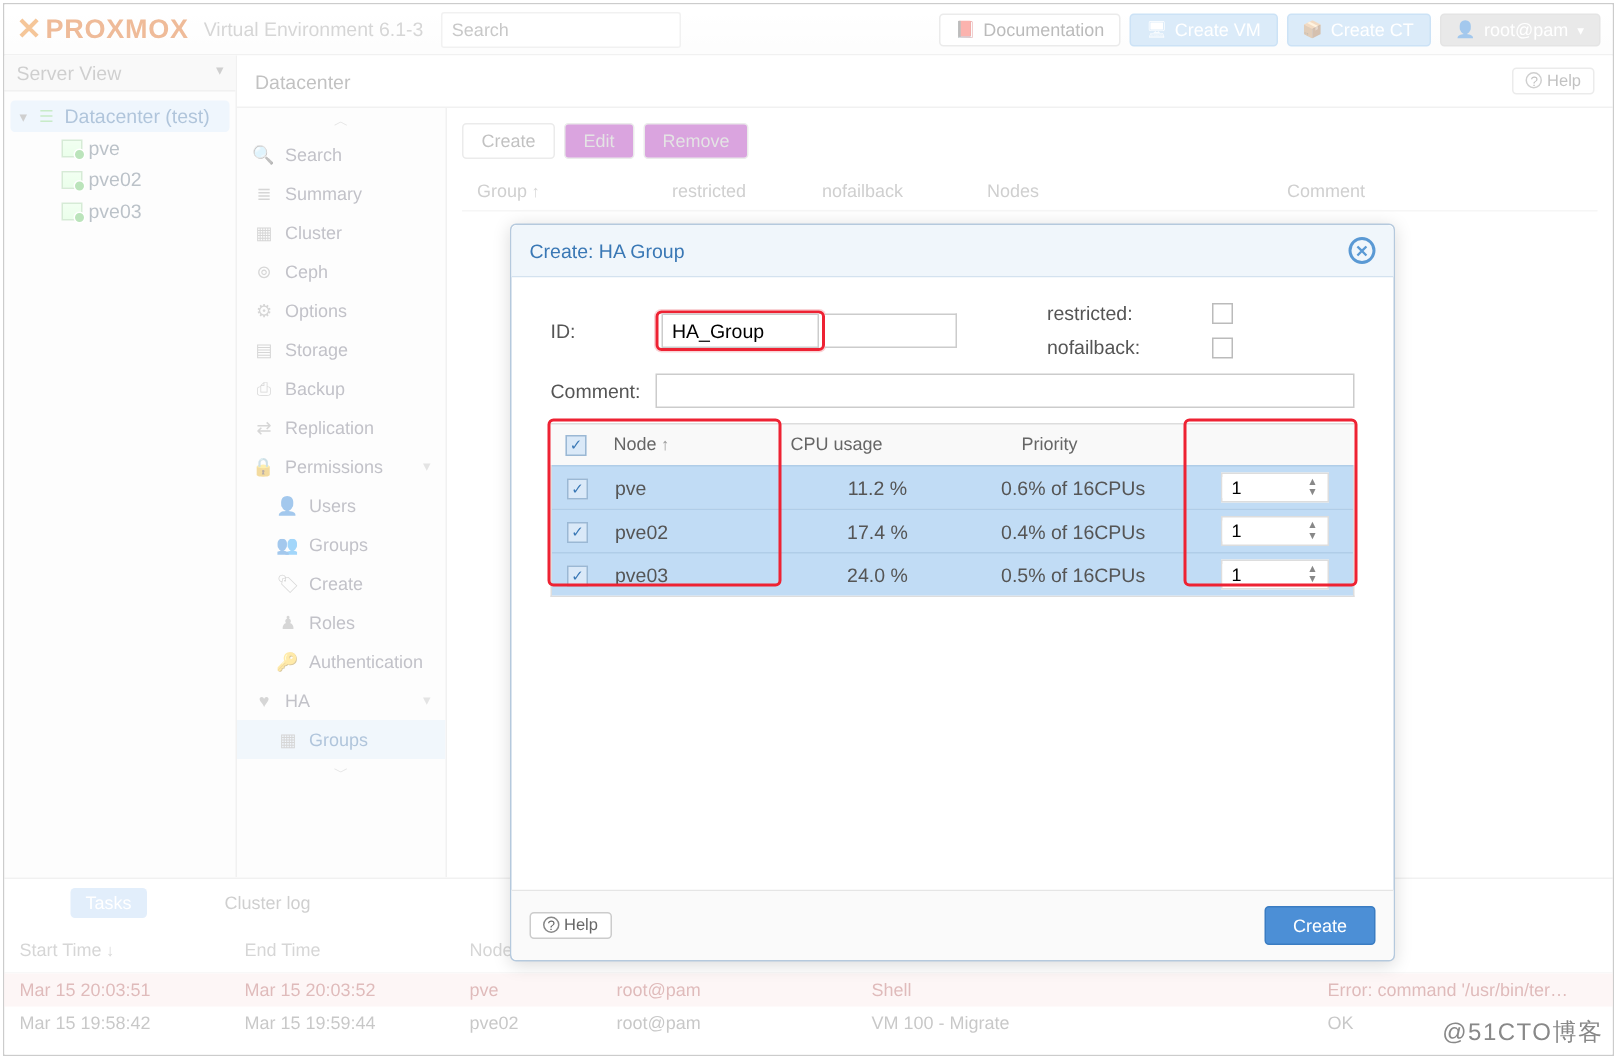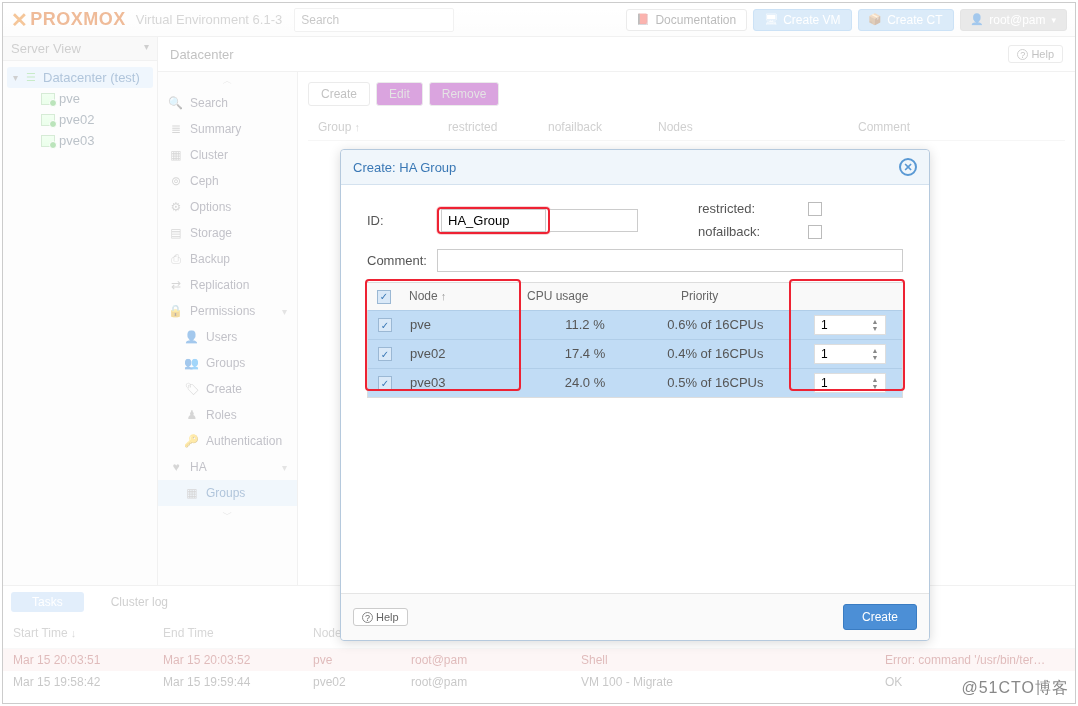--- a/index.html
+++ b/index.html
@@ -42,21 +42,21 @@
 .sm-item .ic { width:16px; text-align:center; margin-right:6px; color:#999; font-size:12px;}
 .sm-item.expandable::after { content:'▾'; margin-left:auto; color:#bbb; font-size:10px;}
 .main-pane { flex:1; background:#fff; padding:10px; position:relative;}
 .toolbar { display:flex; gap:6px; margin-bottom:8px;}
 .btn { border:1px solid #ccc; background:#fff; color:#666; border-radius:3px; padding:4px 12px; font-size:12px;}
 .btn.dis { color:#bbb; background:#a21caf;}
 .cols-head { display:flex; border-bottom:1px solid #e8e8e8; color:#888; font-size:12px; padding:6px 0;}
 .cols-head div { padding:0 10px;}
 .log-panel { position:absolute; left:0; right:0; bottom:0; height:118px; border-top:1px solid #ddd; background:#fff; font-size:12px;}
 .log-tabs { display:flex; padding:6px 8px; gap:6px;}
-.log-tab { padding:3px 21px; color:#888;}
+.log-tab { padding:3px 10px; color:#888;margin-left:36px;}
 .log-tab.active { background:#b6d4f6; color:#fff; border-radius:3px;}
 .log-head { display:flex; color:#999; border-bottom:1px solid #eee; padding:4px 0;}
 .log-head div, .log-row div { padding:4px 10px;}
 .log-row { display:flex; color:#777;}
 .log-row.err { background:#fbe8e8; color:#b05555;}
 .c-start{width:150px;} .c-end{width:150px;} .c-node{width:98px;} .c-user{width:170px;} .c-desc{flex:1;min-width:280px;} .c-stat{width:200px;}
 .modal-overlay { position:absolute; inset:0; background:rgba(255,255,255,0.6);}
 .modal { position:absolute; left:337px; top:146px; width:590px; height:492px; background:#fff; border:1px solid #b5c9dd; border-radius:4px; box-shadow:0 2px 12px rgba(0,0,0,0.15);}
 .modal-title { background:#f0f6fb; border-bottom:1px solid #d4e2ef; padding:8px 12px; color:#3a78b5; display:flex; justify-content:space-between; align-items:center; border-radius:4px 4px 0 0;}
 .modal-close { width:18px;height:18px;border:2px solid #5a99d4;border-radius:50%;color:#5a99d4; display:flex;align-items:center;justify-content:center;font-size:11px;font-weight:bold; cursor:pointer;}

